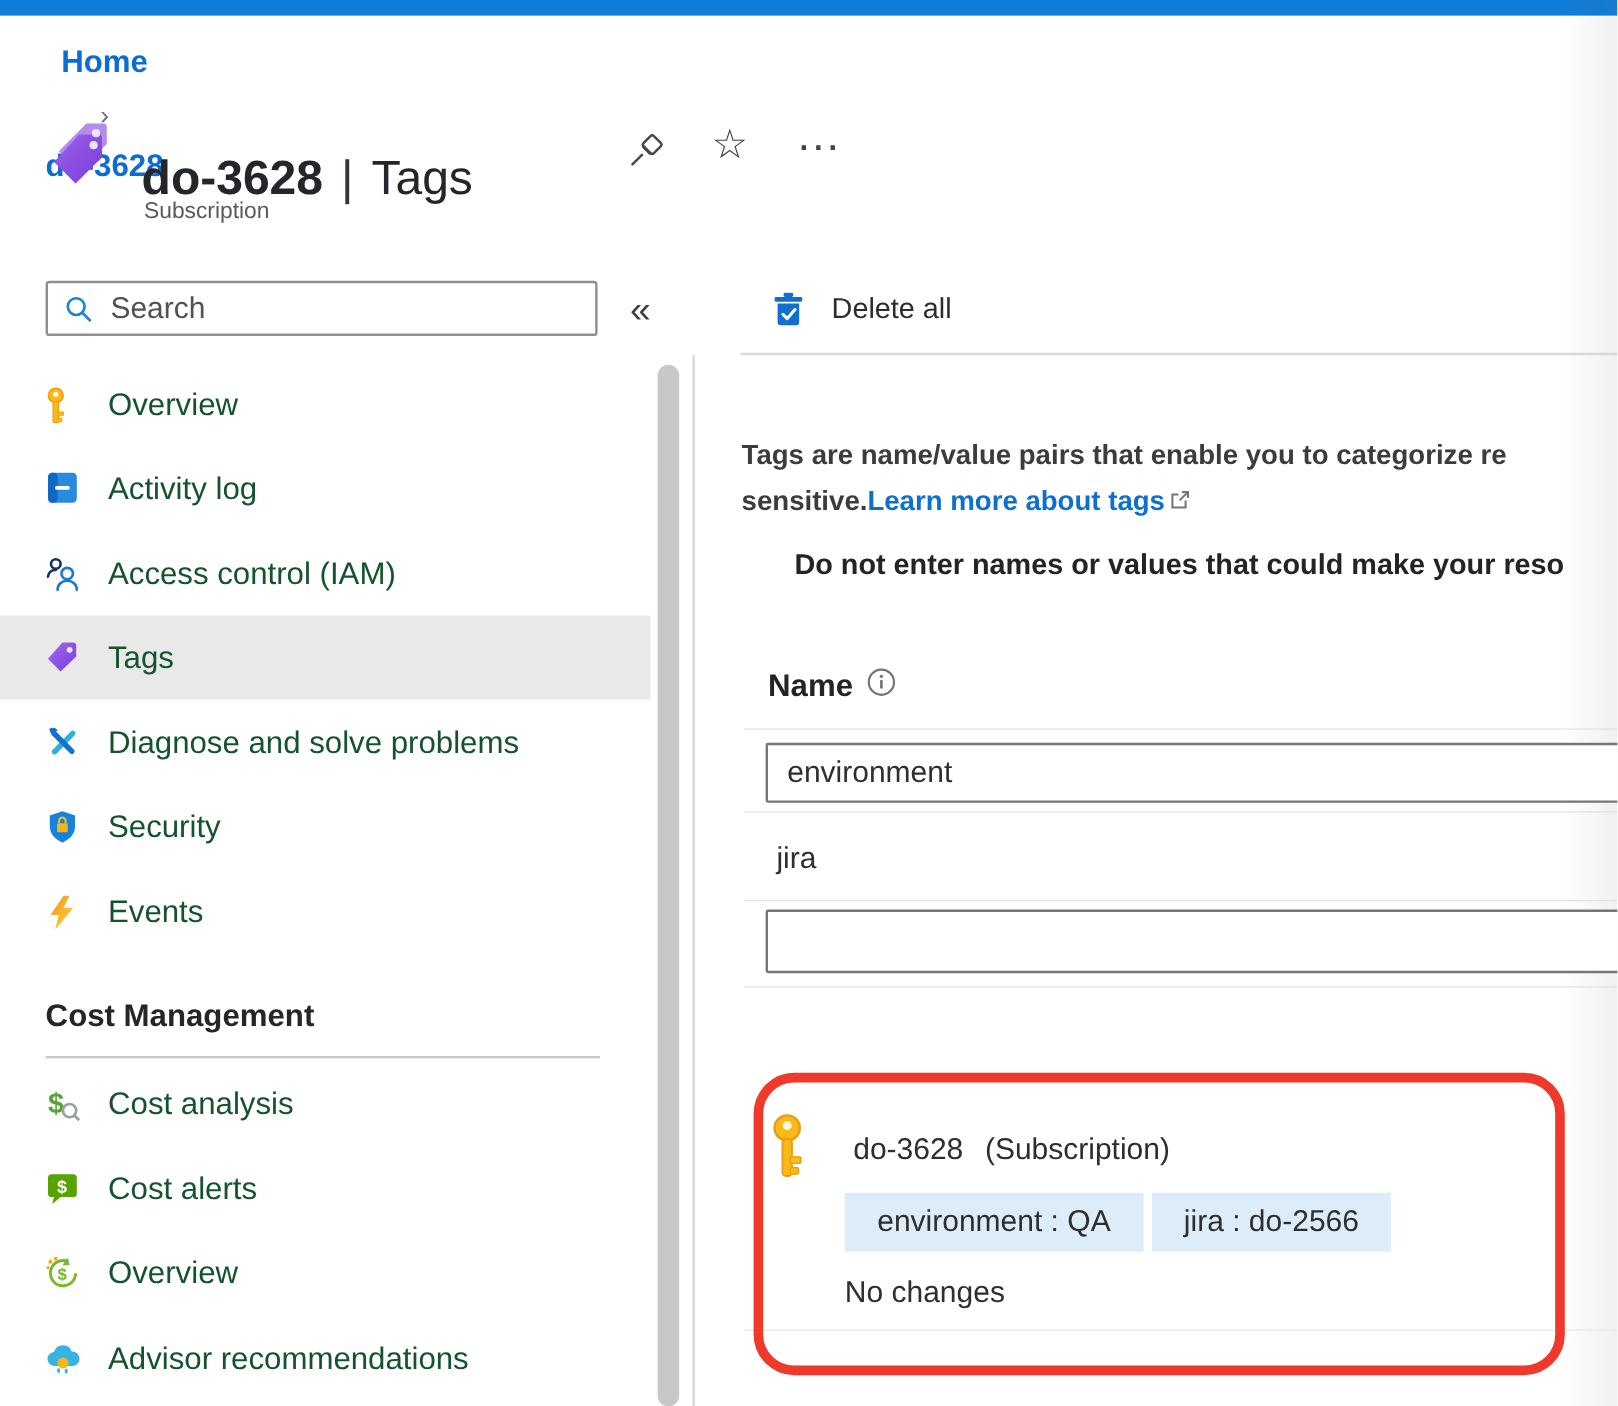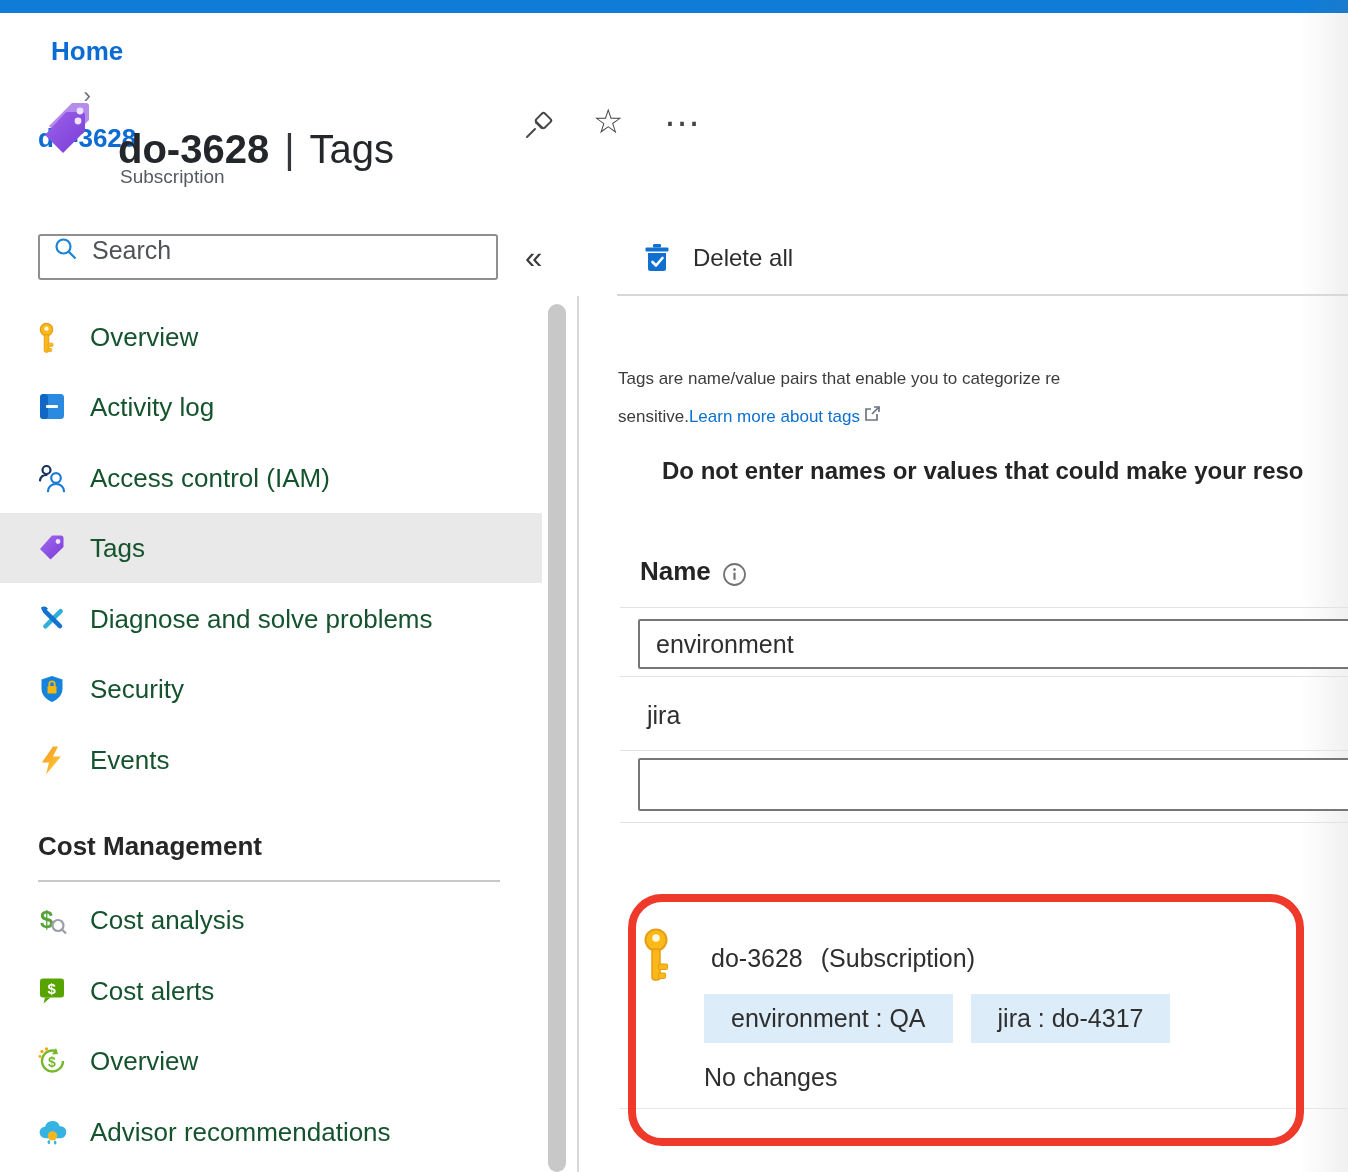--- a/index.html
+++ b/index.html
@@ -22,21 +22,21 @@
   .t-sep{font-weight:300;color:#33373c;}
   .t-reg{font-weight:400;}
   .page-sub{position:absolute;left:120px;top:166px;font-size:19px;color:#565b61;}
   .hdr-ico{position:absolute;cursor:pointer;color:#434343;}
   .hdr-pin{left:523px;top:109px;width:32px;height:32px;}
   .hdr-star{left:593px;top:104px;font-size:34px;line-height:34px;}
   .hdr-more{left:663px;top:94px;font-size:38px;letter-spacing:3px;line-height:38px;}
 
   
   .search-wrap{position:absolute;left:38px;top:234px;width:460px;height:46px;border:2px solid #8f8f8f;
-               border-radius:3px;background:#fff;display:flex;align-items:flex-start;}
+               border-radius:3px;background:#fff;display:flex;align-items:center;}
   .search-wrap .mag{margin-left:13px;width:25px;height:25px;flex:0 0 auto;display:flex;}
   .search-input{border:none;outline:none;flex:1;font-size:25px;color:#333;padding:0 10px 0 14px;
                 font-family:"Liberation Sans",sans-serif;background:transparent;}
   .search-input::placeholder{color:#4f5357;opacity:1;}
   .collapse-btn{position:absolute;left:525px;top:240px;font-size:31px;color:#3d3d3d;cursor:pointer;}
 
   .nav-item{position:absolute;left:0;width:542px;height:70px;cursor:pointer;}
   .nav-item .ic{position:absolute;left:38px;top:50%;transform:translateY(-50%);width:29px;height:29px;display:flex;}
   .nav-item .lbl{position:absolute;left:90px;top:50%;transform:translateY(-50%);font-size:26px;color:#14532d;white-space:nowrap;}
   .nav-item.selected{background:#e9e9e9;}
@@ -47,44 +47,44 @@
   .sb-scroll-thumb{position:absolute;left:548px;top:304px;width:18px;height:868px;background:#c8c8c8;border-radius:9px;cursor:pointer;}
   .sb-border{position:absolute;left:577px;top:296px;width:2px;height:876px;background:#d8d8d8;}
 
   
   .toolbar-btn{position:absolute;left:644px;top:238px;height:40px;display:flex;align-items:center;gap:23px;cursor:pointer;}
   .toolbar-btn .ic{width:26px;height:30px;display:flex;}
   .toolbar-btn .lbl{font-size:24px;color:#2c2c2c;}
   .toolbar-divider{position:absolute;left:617px;top:294px;width:731px;height:2px;background:#d8d8d8;}
 
   
-  .desc{position:absolute;left:618px;top:360px;width:730px;font-size:17px;color:#3c3c3c;line-height:38px;
-        white-space:nowrap;overflow:hidden;}
+  .desc{position:absolute;left:618px;top:360px;width:730px;font-size:23px;color:#3c3c3c;line-height:38px;
+        white-space:nowrap;overflow:hidden;font-weight:bold;}
   .desc a{color:#0d70d0;text-decoration:none;cursor:pointer;}
   .desc .ext{display:inline-block;width:18px;height:18px;margin-left:3px;vertical-align:-1px;}
   .warning{position:absolute;left:618px;top:457px;width:730px;font-size:24px;font-weight:700;color:#242424;
            white-space:nowrap;overflow:hidden;margin-left:44px;}
 
   
-  .name-label{position:absolute;left:640px;top:556px;display:flex;align-items:flex-end;gap:11px;
+  .name-label{position:absolute;left:640px;top:556px;display:flex;align-items:flex-start;gap:11px;
               font-size:26px;font-weight:700;color:#242424;}
   .name-label .info{width:25px;height:25px;display:flex;cursor:pointer;}
   .row-divider{position:absolute;left:620px;width:728px;height:1px;background:#e2e2e2;}
   .tag-input{position:absolute;left:638px;width:730px;height:50px;border:2px solid #767676;border-radius:2px;
              font-size:25px;color:#2f2f2f;padding:0 16px;background:#fff;outline:none;
              font-family:"Liberation Sans",sans-serif;}
   .jira-text{position:absolute;left:647px;top:701px;font-size:25px;color:#2f2f2f;cursor:text;}
 
   
   .inner-divider{position:absolute;left:620px;top:1108px;width:728px;height:1px;background:#e6e6e6;}
   .red-box{position:absolute;left:628px;top:894px;width:676px;height:252px;border:8px solid #ee392b;
            border-radius:34px;pointer-events:none;}
   .card-key{position:absolute;left:642px;top:928px;width:28px;height:54px;}
   .card-title{position:absolute;left:711px;top:944px;display:flex;gap:18px;font-size:25px;color:#2e2e2e;}
-  .pill-row{position:absolute;left:704px;top:994px;display:flex;gap:18px;}
+  .pill-row{position:absolute;left:704px;top:994px;display:flex;gap:7px;}
   .pill{height:49px;line-height:49px;padding:0 27px;background:#dcecf9;font-size:25px;color:#2e2e2e;white-space:nowrap;}
   .status{position:absolute;left:704px;top:1063px;font-size:25px;color:#2e2e2e;}
 
   .vignette{position:absolute;right:0;top:0;width:48px;height:100%;
             background:linear-gradient(to right,rgba(110,110,110,0),rgba(110,110,110,0.10));pointer-events:none;}
 </style>
 </head>
 <body>
 
 <div class="screen">
@@ -336,19 +336,19 @@
       <rect x="16.5" y="36" width="9" height="5.5" rx="1" fill="#fbb917" stroke="#e79c16" stroke-width="1"></rect>
       <rect x="16.5" y="45" width="7" height="5.5" rx="1" fill="#fbb917" stroke="#e79c16" stroke-width="1"></rect>
     </svg>
   </span>
   <div class="card-title">
     <span>do-3628</span>
     <span>(Subscription)</span>
   </div>
   <div class="pill-row">
     <div class="pill">environment : QA</div>
-    <div class="pill">jira : do-4317</div>
+    <div class="pill">jira : do-2566</div>
   </div>
   <div class="status">No changes</div>
 
   <div class="red-box"></div>
 
 </div>
 
 </body></html>

